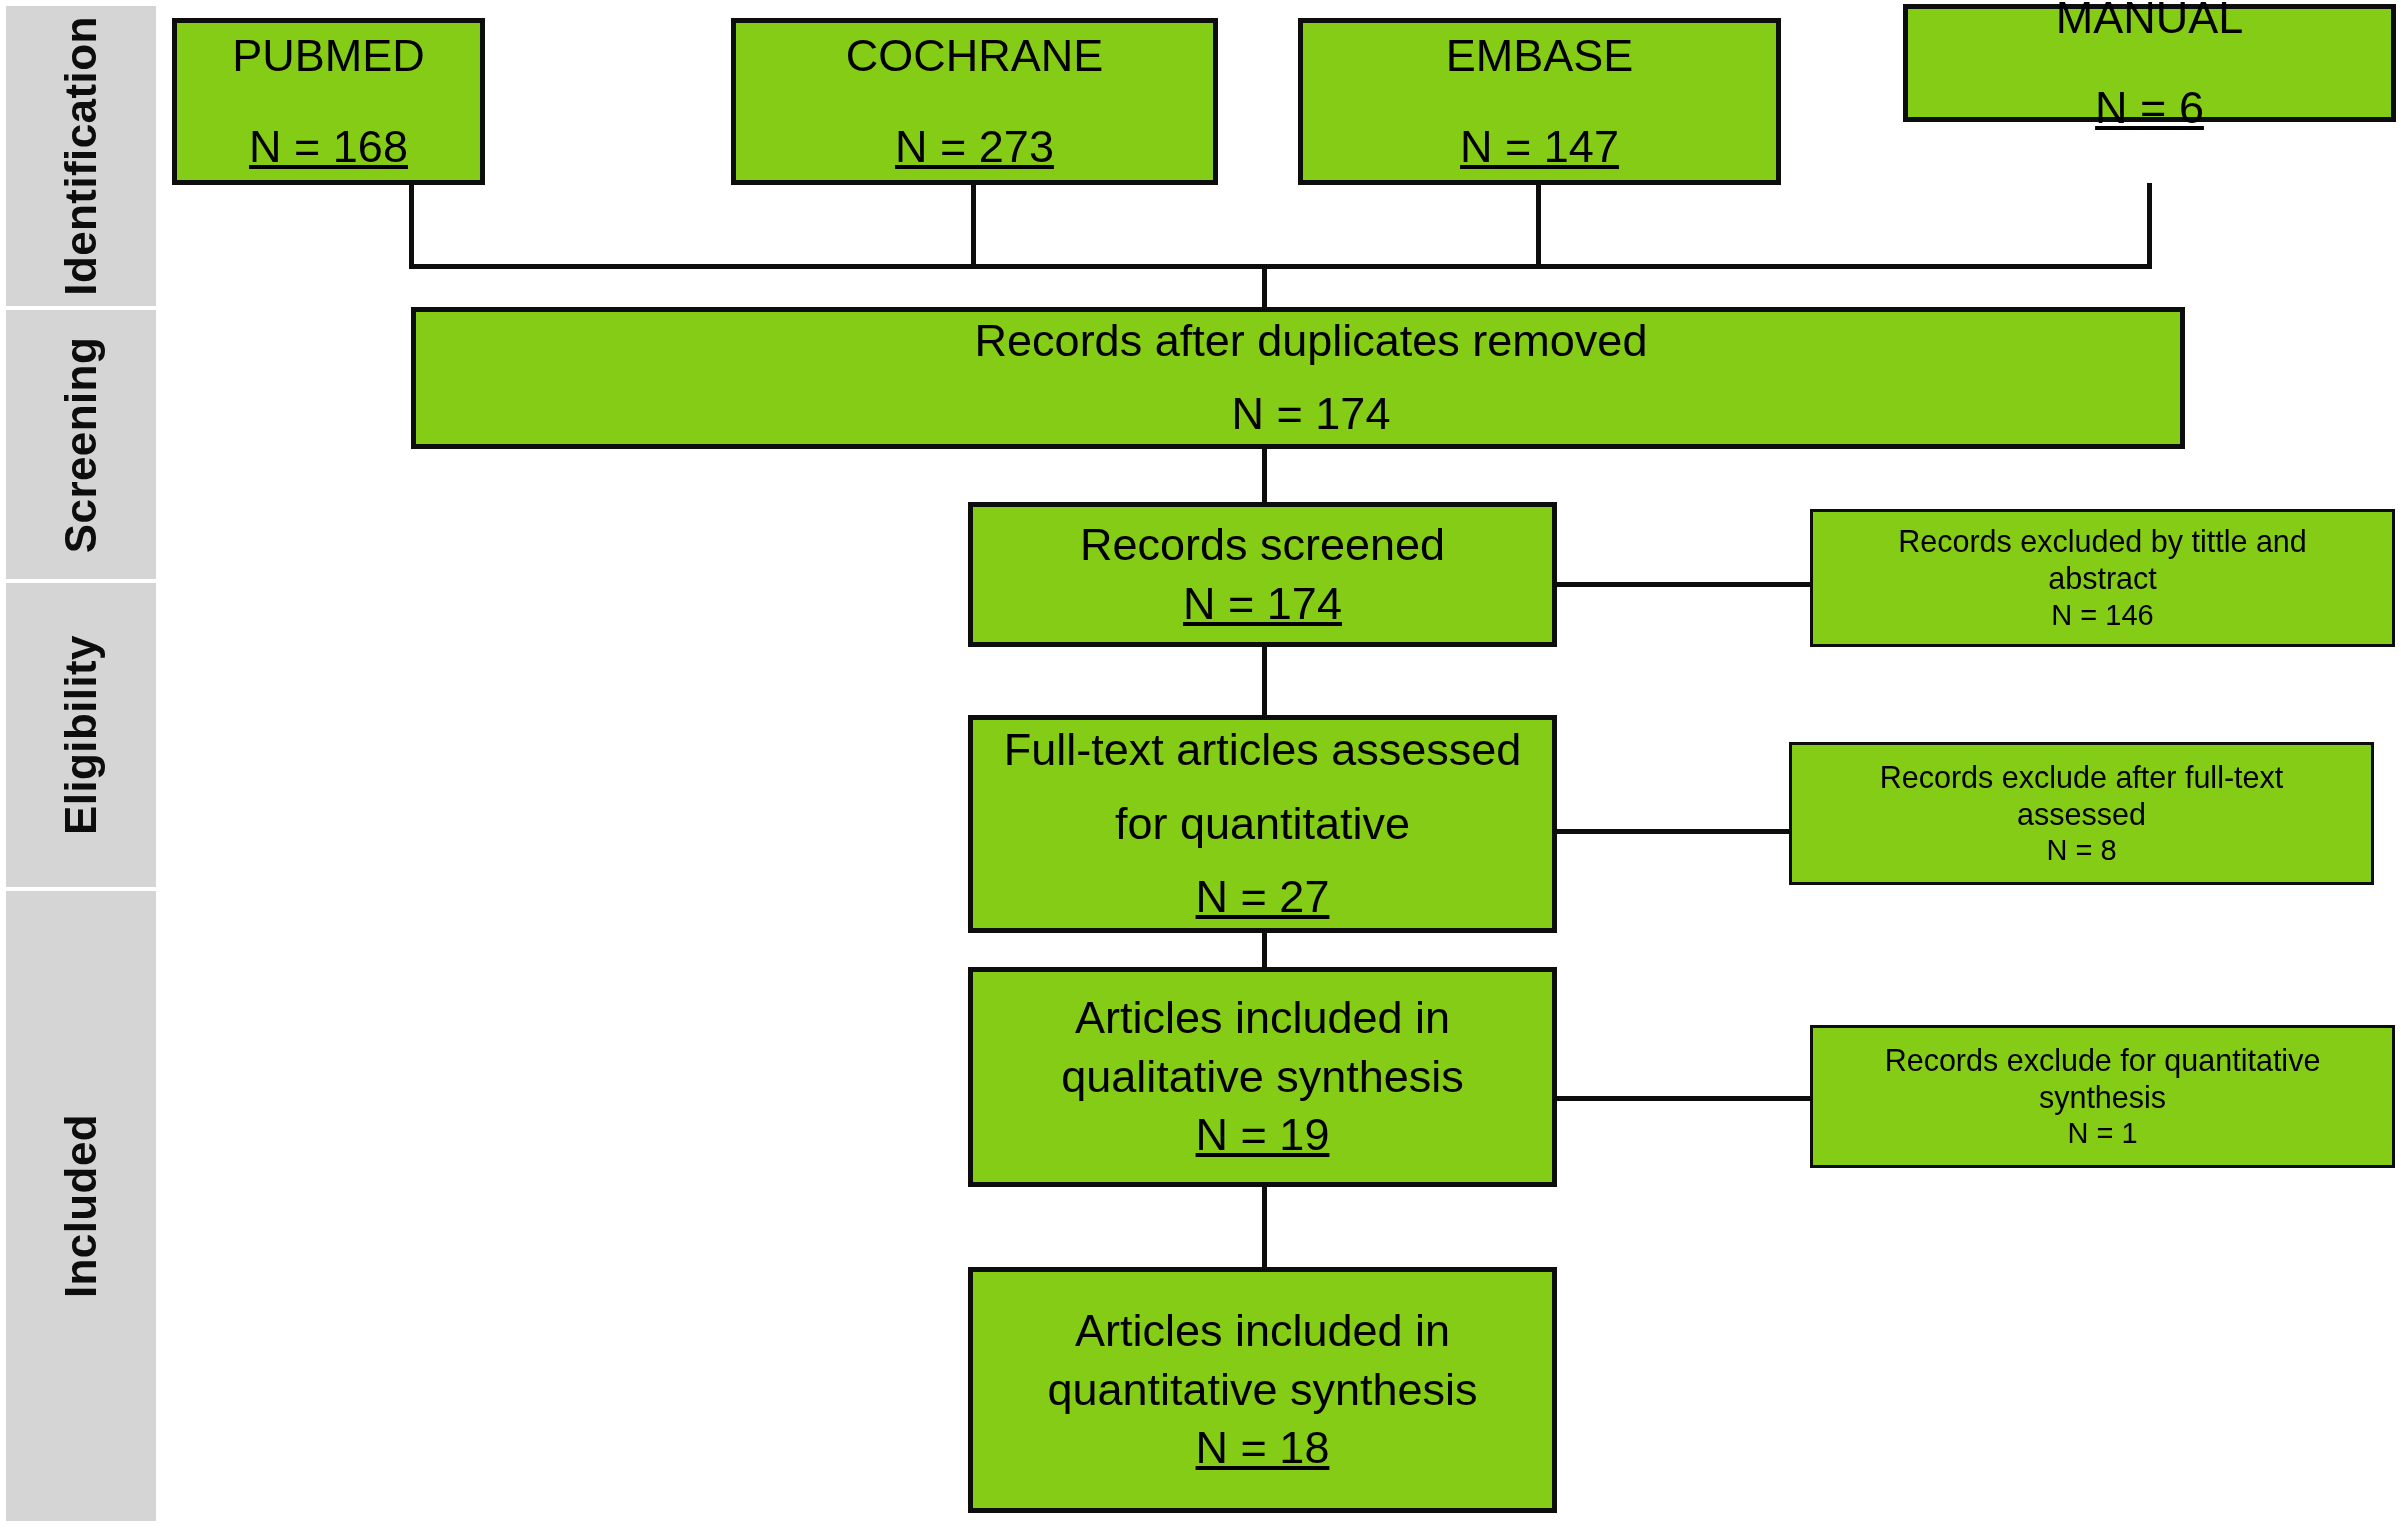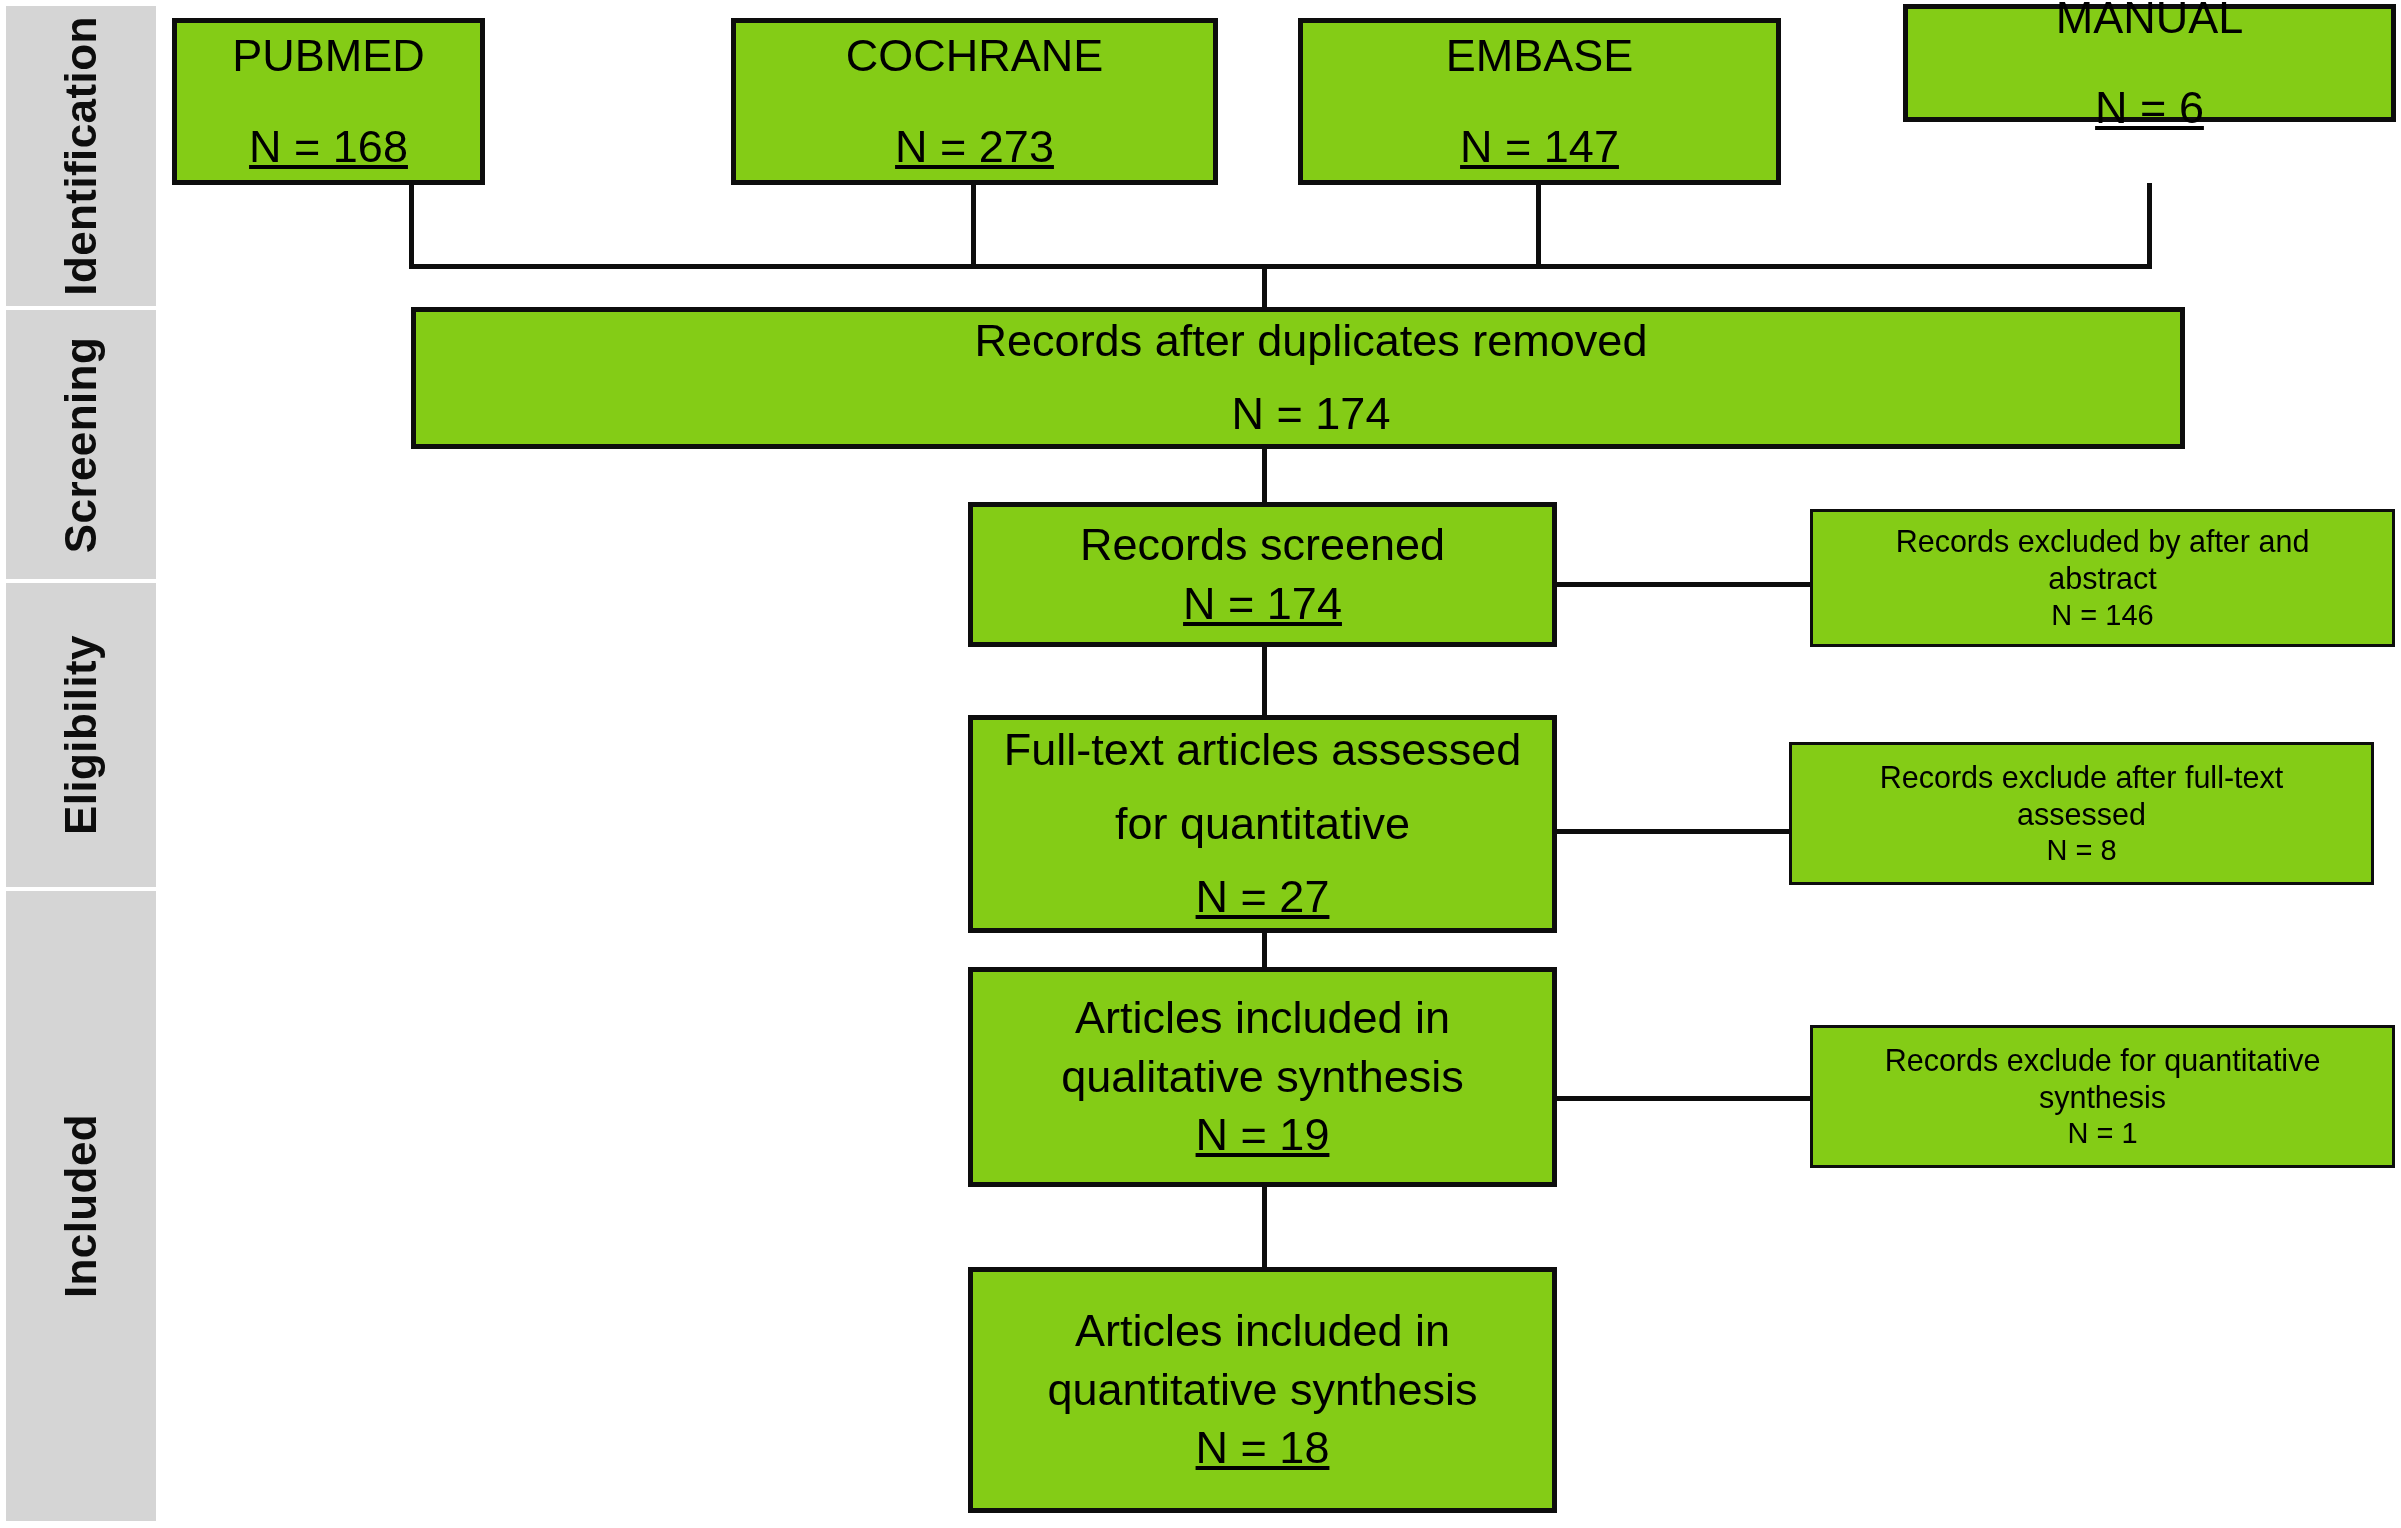--- a/index.html
+++ b/index.html
@@ -142,21 +142,21 @@
   <div class="vline" style="left:1262px; top:446px; height:58px;"></div>
 
   <div class="box box-main" style="left:968px; top:502px; width:589px; height:145px;">
     <span class="line">Records screened</span>
     <span class="line num">N = 174</span>
   </div>
 
   <div class="hline" style="left:1554px; top:582px; width:259px;"></div>
 
   <div class="box box-side" style="left:1810px; top:509px; width:585px; height:138px;">
-    <span class="line">Records excluded by after and</span>
+    <span class="line">Records excluded by tittle and</span>
     <span class="line">abstract</span>
     <span class="line num">N = 146</span>
   </div>
 
   <div class="vline" style="left:1262px; top:644px; height:73px;"></div>
 
   <div class="box box-main" style="left:968px; top:715px; width:589px; height:218px;gap:15px;">
     <span class="line">Full-text articles assessed</span>
     <span class="line">for quantitative</span>
     <span class="line num">N = 27</span>

